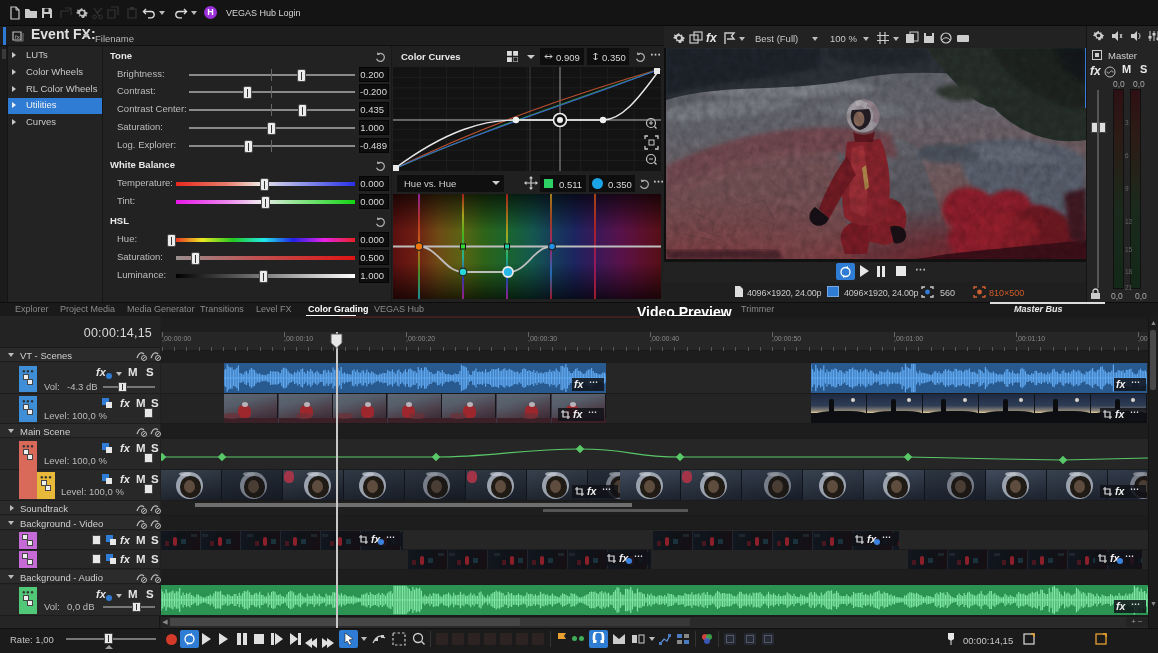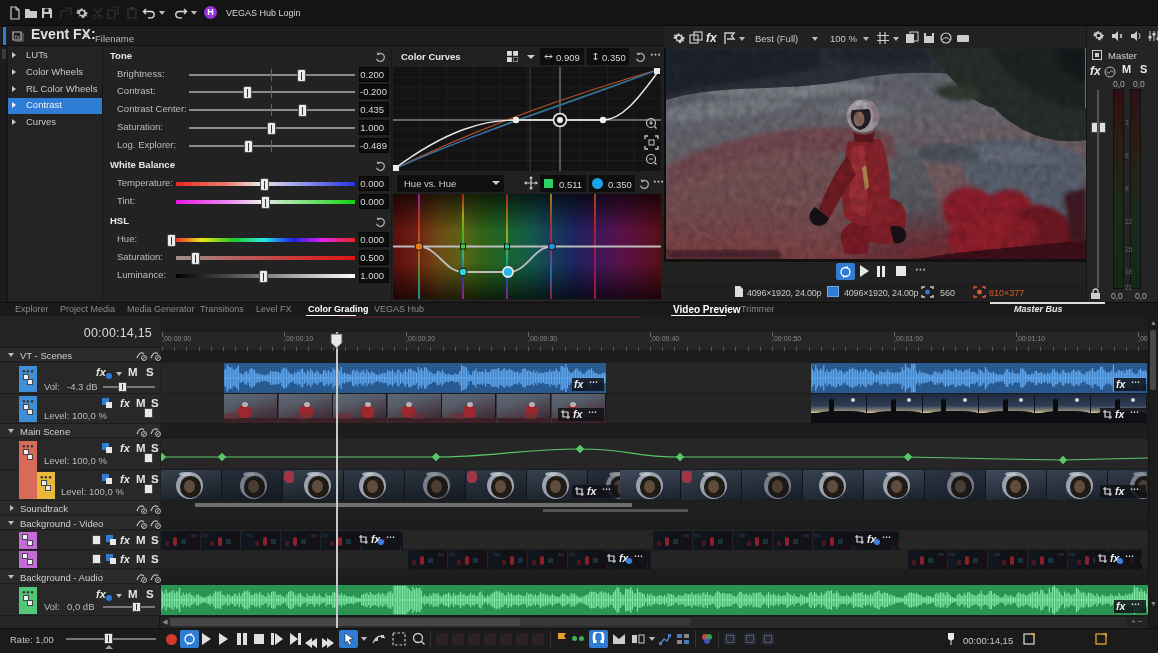--- a/index.html
+++ b/index.html
@@ -76,21 +76,21 @@
 <div class="abs" style="left:2px;top:49px;width:4px;height:10px;background:#3a3a3a;"></div>
 <div class="abs" style="left:8px;top:46px;width:95px;height:256px;background:#232323;border-right:1px solid #161616;"></div>
 <div class="abs" style="left:12px;top:52px;width:0;height:0;border-top:3.5px solid transparent;border-bottom:3.5px solid transparent;border-left:4.5px solid #c8c8c8;"></div>
 <div class="abs t11" style="left:26px;top:49px;color:#c8c8c8;">LUTs</div>
 <div class="abs" style="left:12px;top:69px;width:0;height:0;border-top:3.5px solid transparent;border-bottom:3.5px solid transparent;border-left:4.5px solid #c8c8c8;"></div>
 <div class="abs t11" style="left:26px;top:66px;color:#c8c8c8;">Color Wheels</div>
 <div class="abs" style="left:12px;top:86px;width:0;height:0;border-top:3.5px solid transparent;border-bottom:3.5px solid transparent;border-left:4.5px solid #c8c8c8;"></div>
 <div class="abs t11" style="left:26px;top:83px;color:#c8c8c8;">RL Color Wheels</div>
 <div class="abs" style="left:8px;top:98px;width:94px;height:16px;background:#2f7cd4;"></div>
 <div class="abs" style="left:12px;top:102px;width:0;height:0;border-top:3.5px solid transparent;border-bottom:3.5px solid transparent;border-left:4.5px solid #f0f0f0;"></div>
-<div class="abs t11" style="left:26px;top:99px;color:#f0f0f0;">Contrast</div>
+<div class="abs t11" style="left:26px;top:99px;color:#f0f0f0;">Utilities</div>
 <div class="abs" style="left:12px;top:119px;width:0;height:0;border-top:3.5px solid transparent;border-bottom:3.5px solid transparent;border-left:4.5px solid #c8c8c8;"></div>
 <div class="abs t11" style="left:26px;top:116px;color:#c8c8c8;">Curves</div>
 <div class="abs" style="left:103px;top:46px;width:289px;height:256px;background:#222222;border-right:1px solid #191919;"></div>
 <div class="abs t11 b" style="left:110px;top:50px;color:#e8e8e8;">Tone</div>
 <svg class="abs" style="left:375px;top:51px;opacity:0.8" width="12" height="12" viewBox="0 0 12 12">
     <path d="M2.5 3.5a4 4 0 1 1-.9 4.2" fill="none" stroke="#ccc" stroke-width="1.3"></path>
     <path d="M2.2 1v3h3z" fill="#ccc"></path>
   </svg>
 <div class="abs t11" style="left:117px;top:68px;color:#bdbdbd;">Brightness:</div>
 <div class="abs" style="left:189px;top:74px;width:166px;height:1.5px;background:#8a8a8a;"></div>
@@ -474,21 +474,21 @@
 <div class="abs" style="left:844px;top:288px;color:#c8c8c8;font-size:9px;letter-spacing:-0.2px;">4096×1920, 24.00p</div>
 <svg class="abs" style="left:921px;top:286px" width="13" height="12" viewBox="0 0 13 12">
     <path d="M1 3V1h3M9 1h3v2M12 9v2H9M4 11H1V9" fill="none" stroke="#ccc" stroke-width="1.4"></path>
     <circle cx="6.5" cy="6" r="2.4" fill="#2f7cd4"></circle>
   </svg>
 <div class="abs" style="left:940px;top:288px;color:#c8c8c8;font-size:9px;">560</div>
 <svg class="abs" style="left:973px;top:286px" width="13" height="12" viewBox="0 0 13 12">
     <path d="M1 3V1h3M9 1h3v2M12 9v2H9M4 11H1V9" fill="none" stroke="#d06030" stroke-width="1.4"></path>
     <circle cx="6.5" cy="6" r="2.4" fill="#d06030"></circle>
   </svg>
-<div class="abs" style="left:989px;top:288px;color:#d05c28;font-size:9px;">810×377</div>
+<div class="abs" style="left:989px;top:288px;color:#d05c28;font-size:9px;">810×500</div>
 <div class="abs" style="left:1086px;top:26px;width:72px;height:276px;background:#242424;border-left:1px solid #141414;"></div>
 <svg class="abs" style="left:1092px;top:29px" width="13" height="13" viewBox="0 0 14 14">
     <path d="M7 2l1 2 2-.5.5 2L13 7l-1.5 1.5.5 2-2-.5-1 2h-2l-1-2-2 .5.5-2L1 7l1.5-1.5L2 3.5l2 .5z" fill="#ccc"></path>
     <circle cx="7" cy="7" r="2" fill="#242424"></circle>
   </svg>
 <svg class="abs" style="left:1111px;top:30px" width="12" height="12" viewBox="0 0 12 12">
     <path d="M1 4h3l3-3v10L4 8H1z" fill="#ccc"></path>
     <path d="M9 4l2 4M11 4L9 8" stroke="#ccc"></path>
   </svg>
 <svg class="abs" style="left:1130px;top:30px" width="12" height="12" viewBox="0 0 12 12">
@@ -533,21 +533,21 @@
 <div class="abs" style="left:1135px;top:291px;color:#aaa;font-size:8.5px;">0,0</div>
 <div class="abs" style="left:0;top:302px;width:1158px;height:14px;background:#1a1a1a;border-top:1px solid #0d0d0d;"></div>
 <div class="abs" style="left:15px;top:304px;color:#8a8a8a;font-size:9px;">Explorer</div>
 <div class="abs" style="left:60px;top:304px;color:#8a8a8a;font-size:9px;">Project Media</div>
 <div class="abs" style="left:127px;top:304px;color:#8a8a8a;font-size:9px;">Media Generator</div>
 <div class="abs" style="left:200px;top:304px;color:#8a8a8a;font-size:9px;">Transitions</div>
 <div class="abs" style="left:256px;top:304px;color:#8a8a8a;font-size:9px;">Level FX</div>
 <div class="abs" style="left:308px;top:304px;color:#fff;font-size:9px;font-weight:bold;">Color Grading</div>
 <div class="abs" style="left:306px;top:314.5px;width:50px;height:1.5px;background:#fff;"></div>
 <div class="abs" style="left:374px;top:304px;color:#8a8a8a;font-size:9px;">VEGAS Hub</div>
-<div class="abs" style="left:673px;top:304px;color:#fff;font-size:10px;font-weight:bold;">Video Preview</div>
+<div class="abs" style="left:637px;top:304px;color:#fff;font-size:14px;font-weight:bold;">Video Preview</div>
 <div class="abs" style="left:671px;top:314.5px;width:55px;height:1.5px;background:#fff;"></div>
 <div class="abs" style="left:741px;top:304px;color:#8a8a8a;font-size:9px;">Trimmer</div>
 <div class="abs" style="left:990px;top:302px;width:115px;height:1.5px;background:#ddd;"></div>
 <div class="abs" style="left:1014px;top:304px;color:#e8e8e8;font-size:9px;font-weight:bold;font-style:italic;">Master Bus</div>
 <div class="abs" style="left:0;top:316px;width:1158px;height:312px;background:#202020;"></div>
 <div class="abs" style="left:0;top:316px;width:160px;height:312px;background:#252525;border-right:1px solid #161616;"></div>
 <div class="abs" style="left:0;top:316px;width:160px;height:32px;background:#232323;border-bottom:1px solid #1a1a1a;"></div>
 <div class="abs" style="left:0px;top:326px;width:152px;text-align:right;color:#d8d8d8;font-size:12.5px;letter-spacing:0.2px;">00:00:14,15</div>
 <div class="abs" style="left:0;top:348px;width:160px;height:14px;background:#2b2b2b;border-bottom:1px solid #1e1e1e;"></div>
 <div class="abs" style="left:8px;top:353px;width:0;height:0;border-left:3.5px solid transparent;border-right:3.5px solid transparent;border-top:4.5px solid #bbb;"></div>

